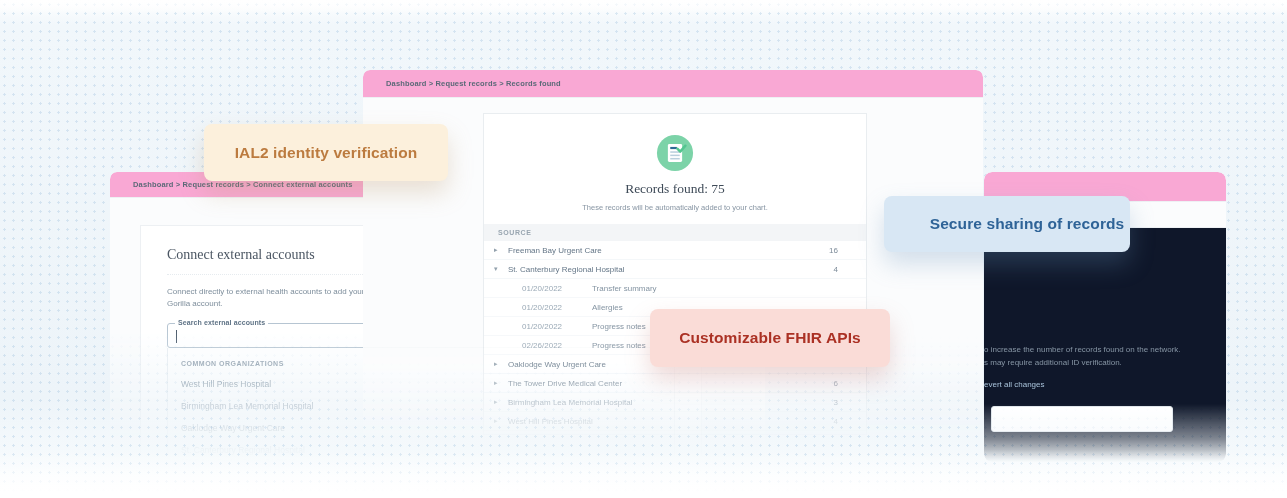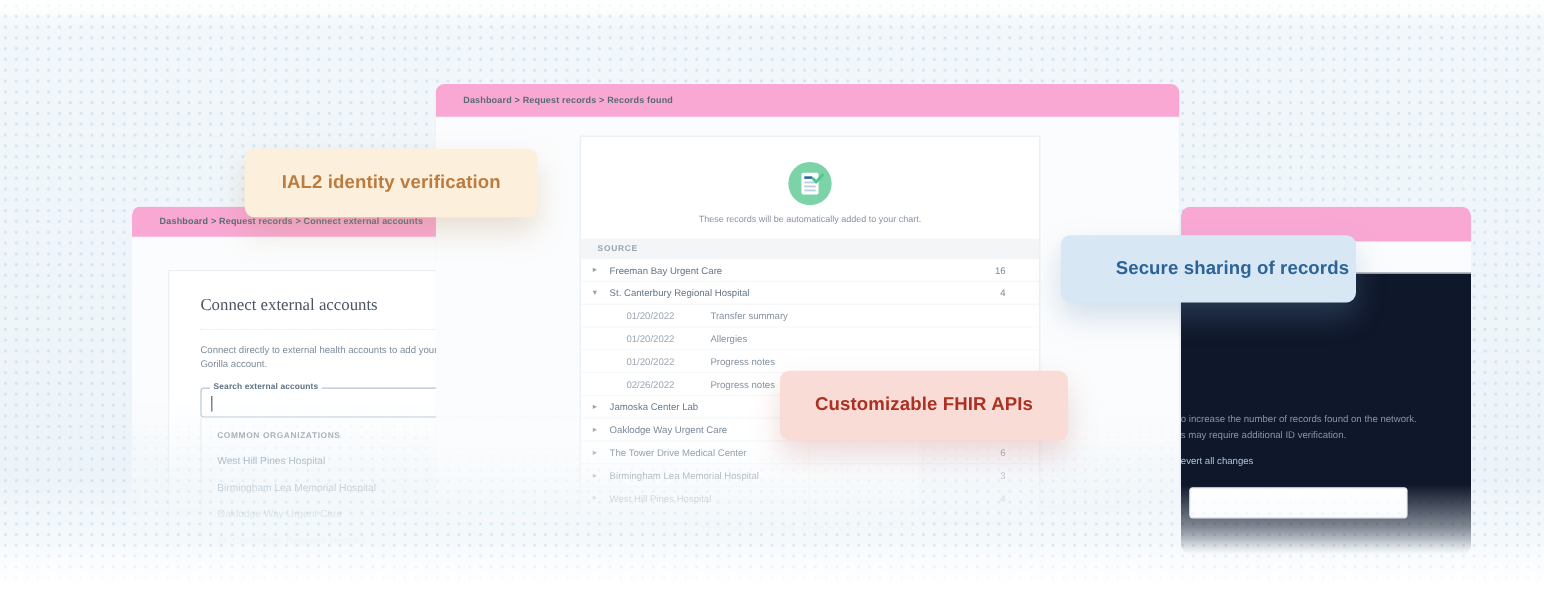--- a/index.html
+++ b/index.html
@@ -168,20 +168,21 @@
         <svg width="38" height="38" viewBox="0 0 40 40">
           <circle cx="20" cy="20" r="19" fill="#7cd3a8"></circle>
           <rect x="12.5" y="10.5" width="15" height="19" rx="1.5" fill="#ffffff"></rect>
           <rect x="15" y="13.6" width="7" height="2.3" fill="#2e6a94"></rect>
           <rect x="15" y="18.2" width="10" height="1.6" fill="#b9cfdd"></rect>
           <rect x="15" y="21.7" width="10" height="1.6" fill="#b9cfdd"></rect>
           <rect x="15" y="25.2" width="10" height="1.6" fill="#b9cfdd"></rect>
           <path d="M22.5 15.5 L25.5 18.5 L31 12.3" stroke="#53c690" stroke-width="2.6" fill="none" stroke-linecap="round" stroke-linejoin="round"></path>
         </svg>
       </div>
+      <h1>Records found: 75</h1>
       <div class="sub">These records will be automatically added to your chart.</div>
       <div class="thead">SOURCE</div>
       <div id="table-rows">
           <div class="trow">
     <span class="arrow">▸</span>
     <span class="rname">Freeman Bay Urgent Care</span>
     <span class="rcount">16</span>
   </div>
           <div class="trow">
     <span class="arrow">▾</span>
@@ -196,25 +197,20 @@
     <span class="rdate">01/20/2022</span>
     <span class="rtype">Allergies</span>
   </div>
           <div class="subrow">
     <span class="rdate">01/20/2022</span>
     <span class="rtype">Progress notes</span>
   </div>
           <div class="subrow">
     <span class="rdate">02/26/2022</span>
     <span class="rtype">Progress notes</span>
-  </div>
-          <div class="trow">
-    <span class="arrow">▸</span>
-    <span class="rname">Jamoska Center Lab</span>
-    <span class="rcount"></span>
   </div>
           <div class="trow">
     <span class="arrow">▸</span>
     <span class="rname">Oaklodge Way Urgent Care</span>
     <span class="rcount"></span>
   </div>
           <div class="trow">
     <span class="arrow">▸</span>
     <span class="rname">The Tower Drive Medical Center</span>
     <span class="rcount">6</span>

